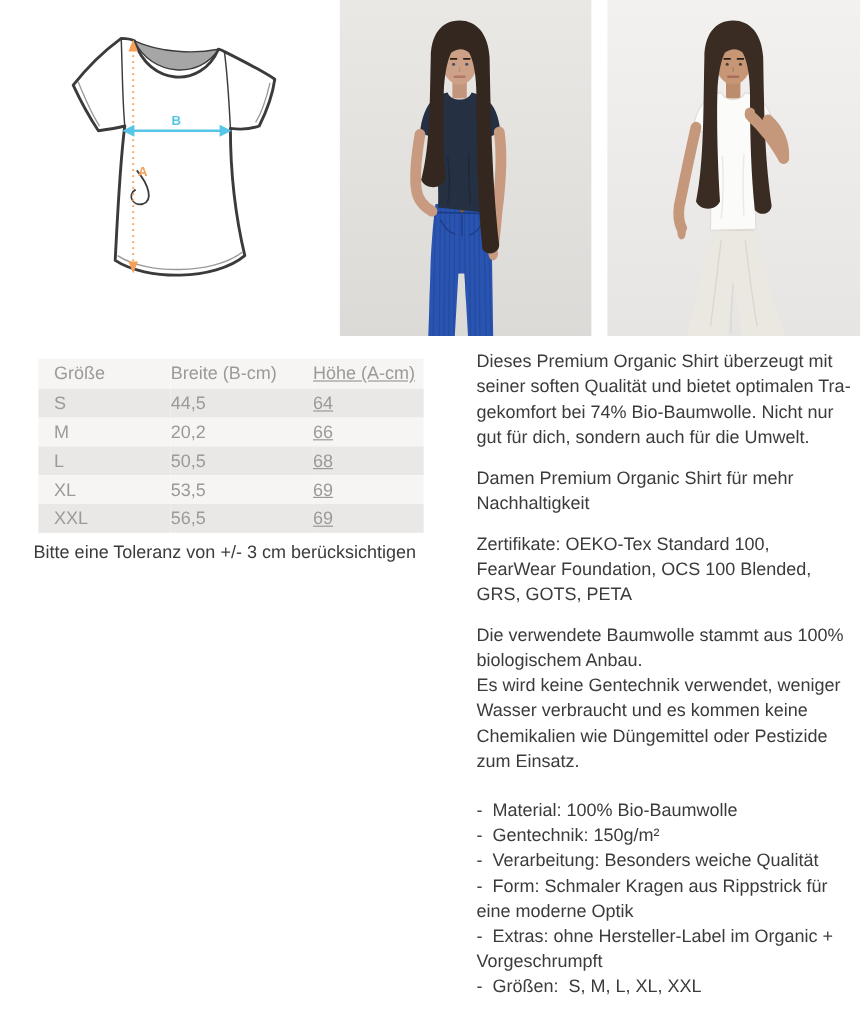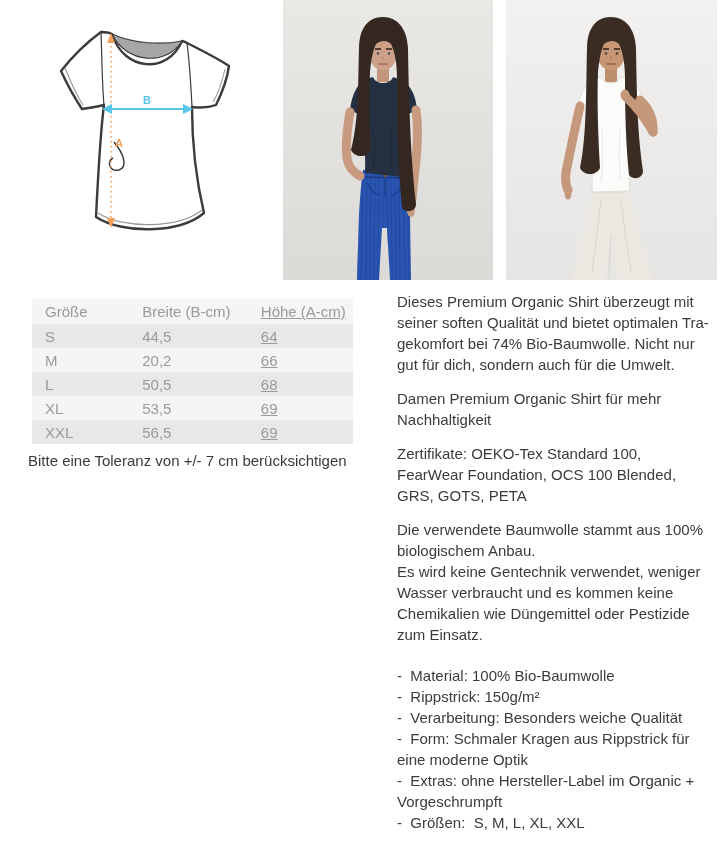--- a/index.html
+++ b/index.html
@@ -215,31 +215,31 @@
           <td>69</td>
         </tr>
         <tr>
           <td>XXL</td>
           <td>56,5</td>
           <td>69</td>
         </tr>
       </tbody>
   </table>
 
-  <div class="tolerance-note">Bitte eine Toleranz von +/- 7 cm berücksichtigen</div>
+  <div class="tolerance-note">Bitte eine Toleranz von +/- 3 cm berücksichtigen</div>
 
   <div class="description">
       <p>Dieses Premium Organic Shirt überzeugt mit seiner soften Qualität und bietet optimalen Tra­gekomfort bei 74% Bio-Baumwolle. Nicht nur gut für dich, sondern auch für die Umwelt.</p>
       <p>Damen Premium Organic Shirt für mehr Nachhal­tigkeit</p>
       <p>Zertifikate: OEKO-Tex Standard 100, FearWear Foundation, OCS 100 Blended, GRS, GOTS, PETA</p>
       <p>Die verwendete Baumwolle stammt aus 100% biologischem Anbau.
 Es wird keine Gentechnik verwendet, weniger Wasser verbraucht und es kommen keine Chemi­kalien wie Düngemittel oder Pestizide zum Ein­satz.</p>
       <div class="features">
         <div class="feature">-  Material: 100% Bio-Baumwolle</div>
-        <div class="feature">-  Rippstrick: 150g/m²</div>
+        <div class="feature">-  Gentechnik: 150g/m²</div>
         <div class="feature">-  Verarbeitung: Besonders weiche Qualität</div>
         <div class="feature">-  Form: Schmaler Kragen aus Rippstrick für eine moderne Optik</div>
         <div class="feature">-  Extras: ohne Hersteller-Label im Organic + Vor­geschrumpft</div>
         <div class="feature">-  Größen:  S, M, L, XL, XXL</div>
       </div>
     </div>
 
 </div>
 
 </body></html>

